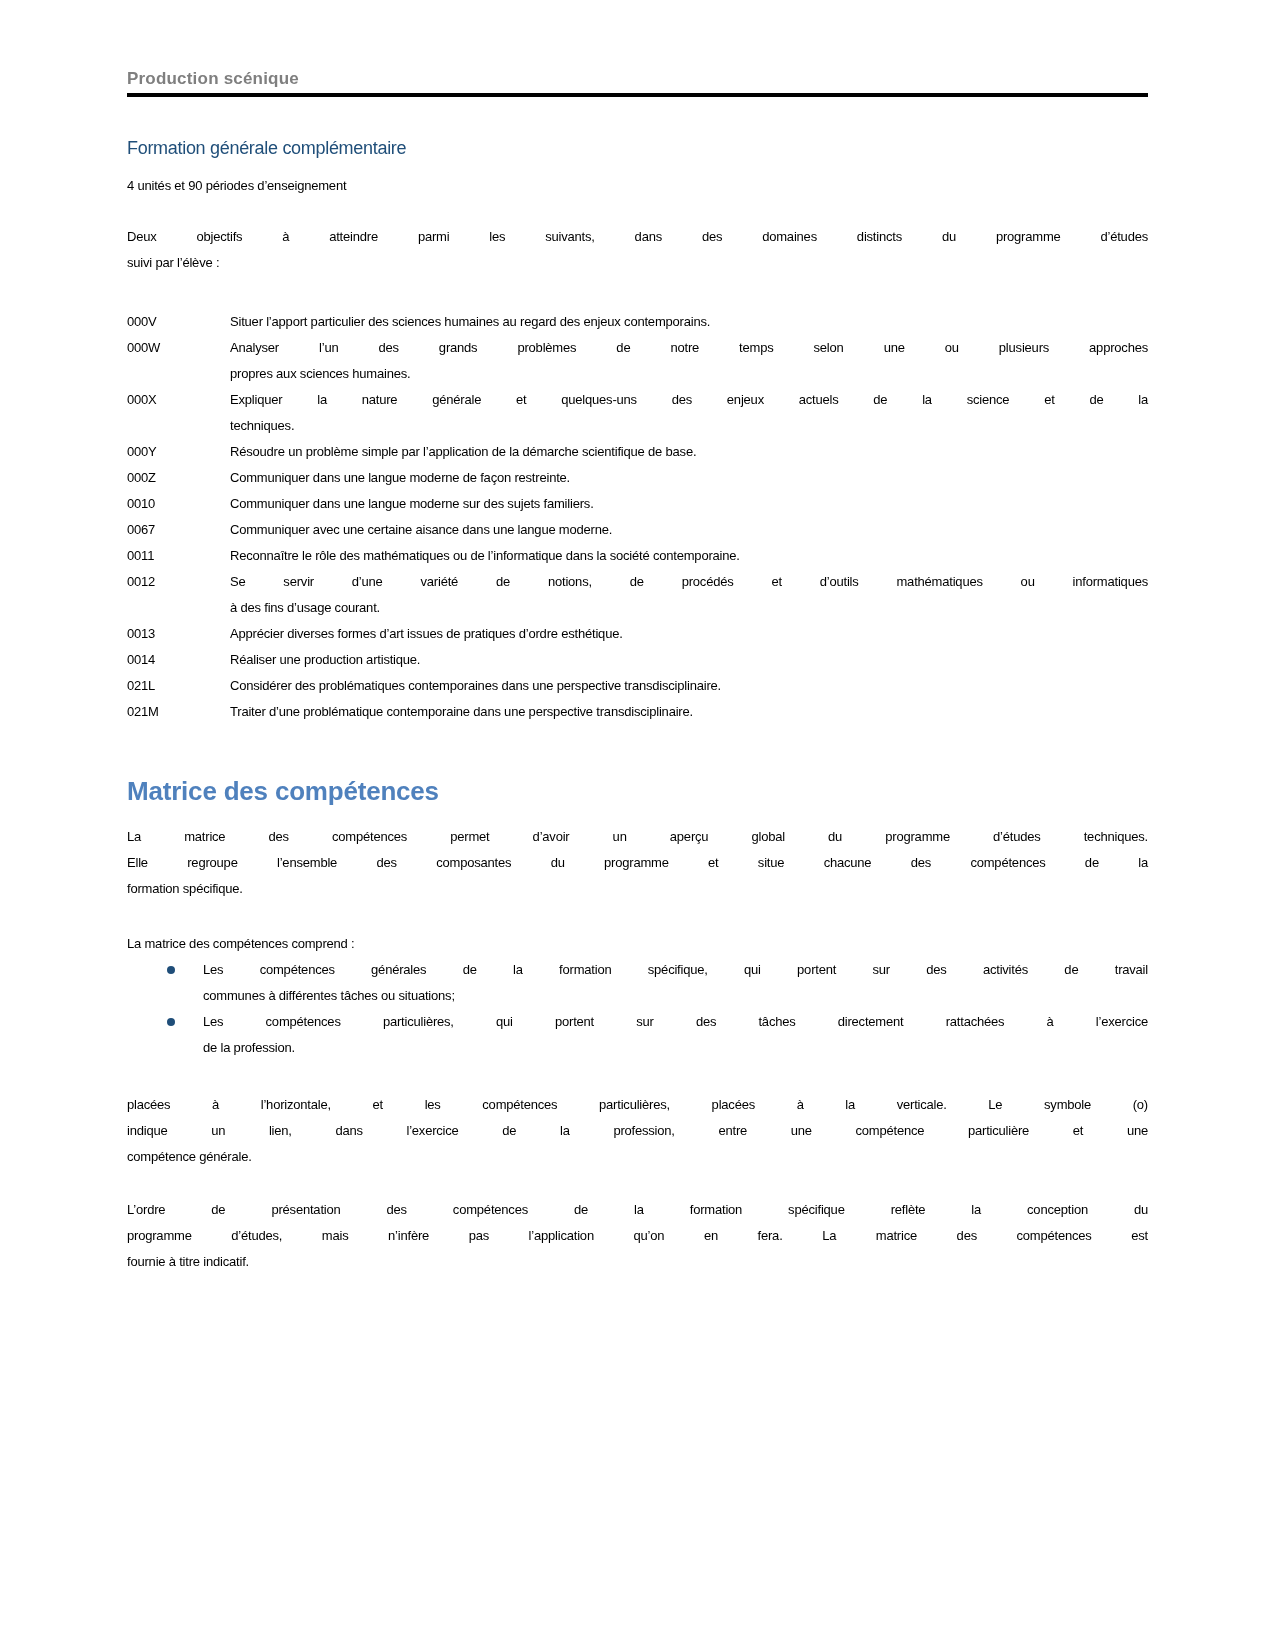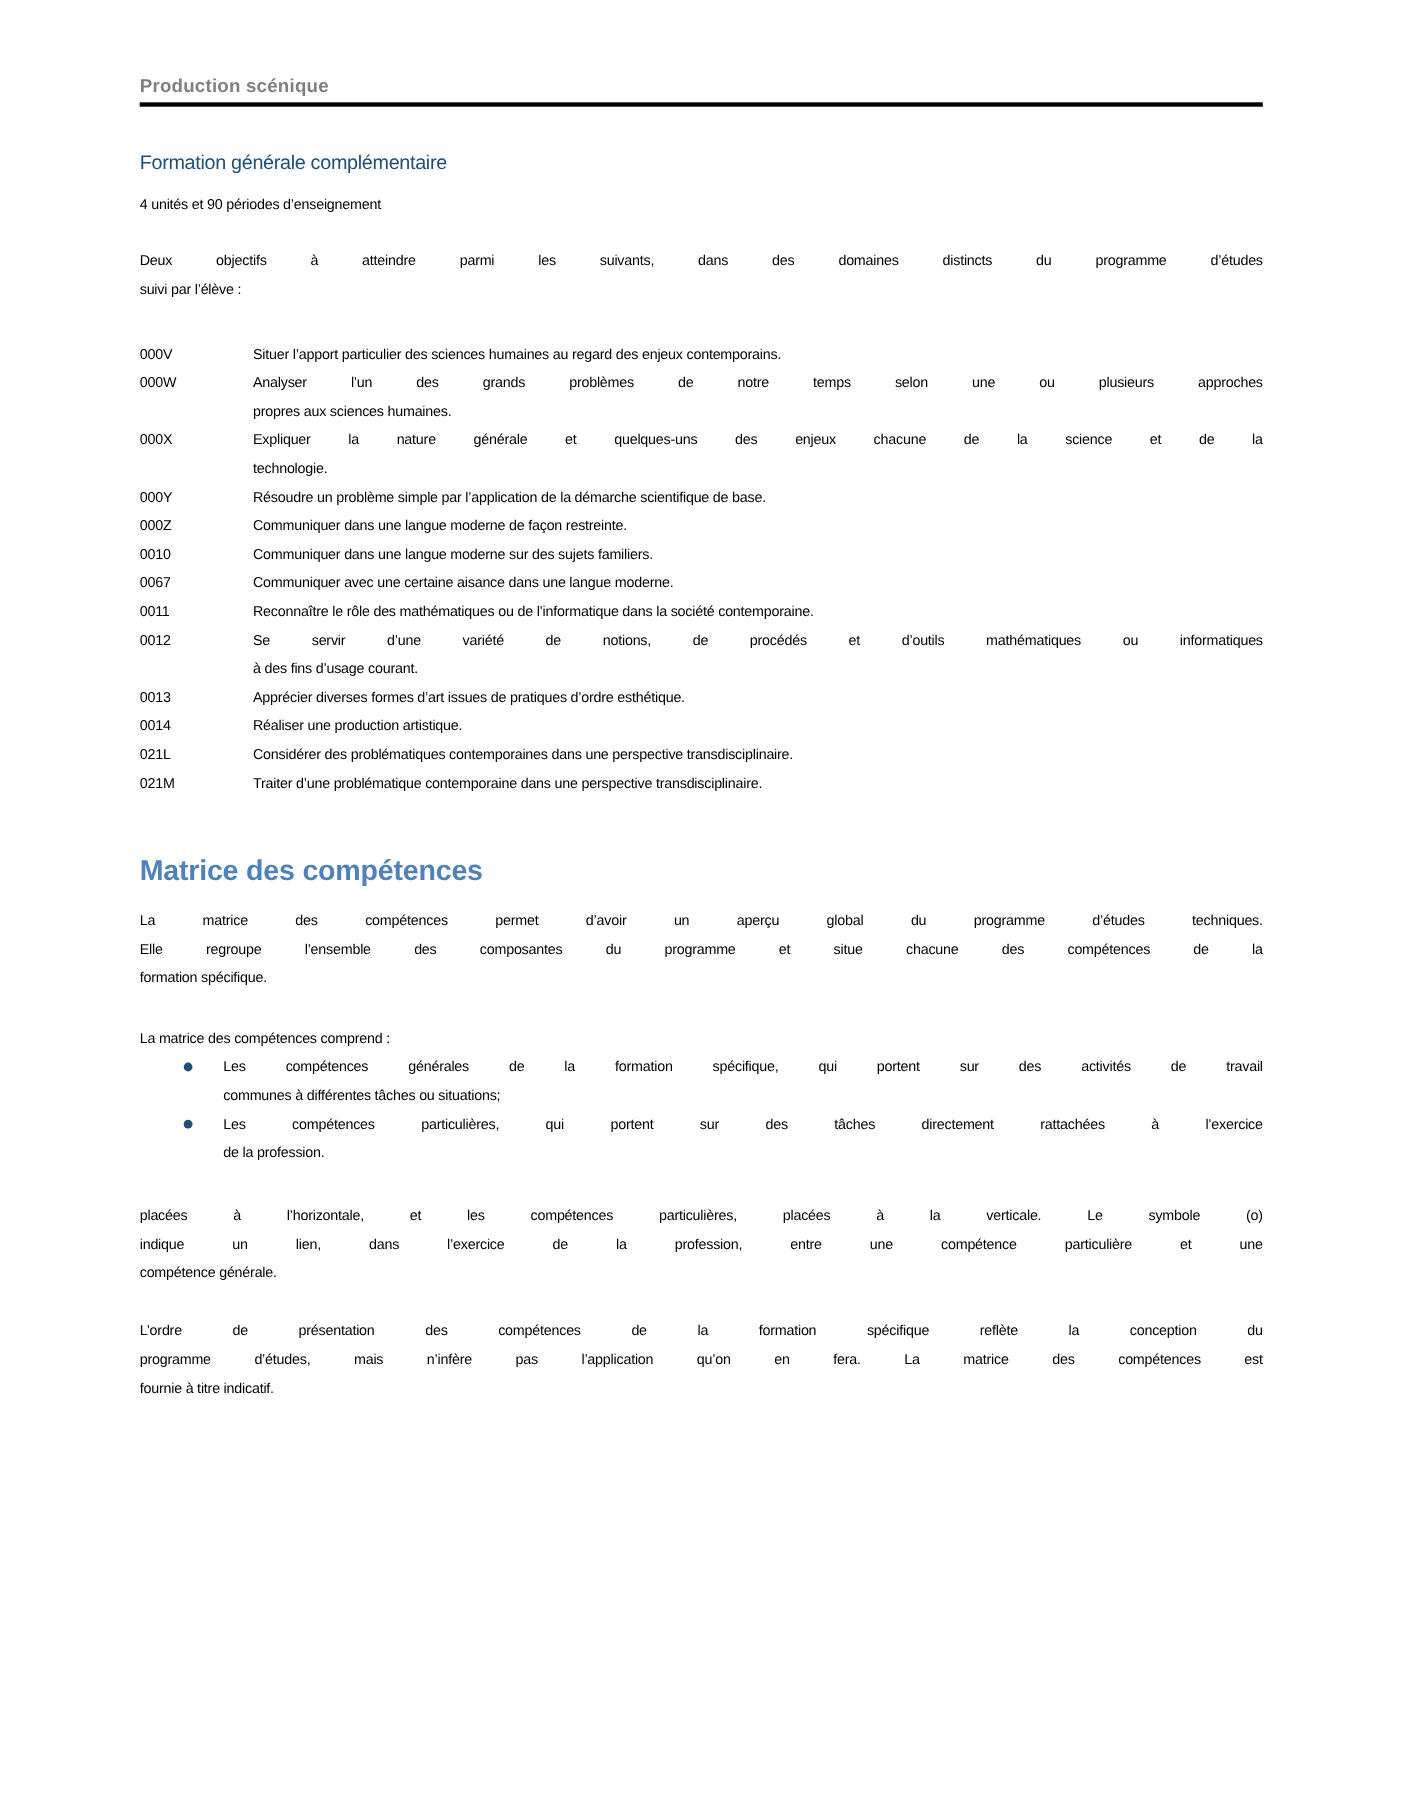--- a/index.html
+++ b/index.html
@@ -103,22 +103,22 @@
         <div class="obj-row">
           <div class="obj-code">000W</div>
           <div class="obj-text">
             <div class="tline j">Analyser l’un des grands problèmes de notre temps selon une ou plusieurs approches</div>
             <div class="tline">propres aux sciences humaines.</div>
           </div>
         </div>
         <div class="obj-row">
           <div class="obj-code">000X</div>
           <div class="obj-text">
-            <div class="tline j">Expliquer la nature générale et quelques-uns des enjeux chacune de la science et de la</div>
-            <div class="tline">technologie.</div>
+            <div class="tline j">Expliquer la nature générale et quelques-uns des enjeux actuels de la science et de la</div>
+            <div class="tline">techniques.</div>
           </div>
         </div>
         <div class="obj-row">
           <div class="obj-code">000Y</div>
           <div class="obj-text">
             <div class="tline">Résoudre un problème simple par l’application de la démarche scientifique de base.</div>
           </div>
         </div>
         <div class="obj-row">
           <div class="obj-code">000Z</div>

